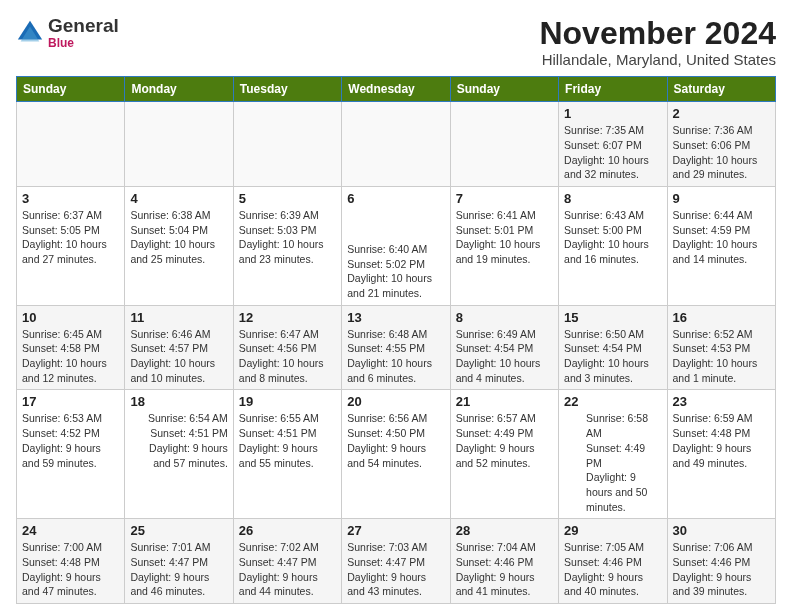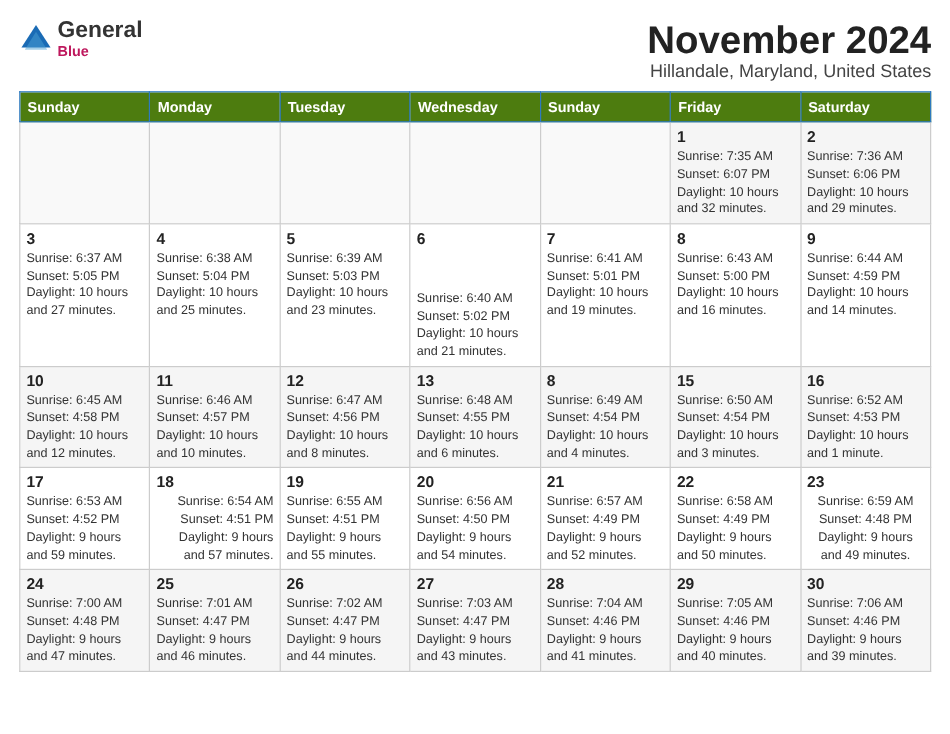--- a/index.html
+++ b/index.html
@@ -262,27 +262,27 @@
 Daylight: 9 hours and 54 minutes.</div>
         </td>
         <td>
           <span class="day-number">21</span>
           <div class="day-info" style="white-space: pre-line;">Sunrise: 6:57 AM
 Sunset: 4:49 PM
 Daylight: 9 hours and 52 minutes.</div>
         </td>
         <td>
           <span class="day-number">22</span>
-          <div class="day-info" style="white-space: pre-line;">Sunrise: 6:58 AM
+          <div class="day-info" style="white-space: pre-line; margin-left: 22px;">Sunrise: 6:58 AM
 Sunset: 4:49 PM
 Daylight: 9 hours and 50 minutes.</div>
         </td>
         <td>
           <span class="day-number">23</span>
-          <div class="day-info" style="white-space: pre-line; text-align: center;">Sunrise: 6:59 AM
+          <div class="day-info" style="white-space: pre-line;">Sunrise: 6:59 AM
 Sunset: 4:48 PM
 Daylight: 9 hours and 49 minutes.</div>
         </td>
       </tr>
       <tr>
         <td>
           <span class="day-number">24</span>
           <div class="day-info" style="white-space: pre-line;">Sunrise: 7:00 AM
 Sunset: 4:48 PM
 Daylight: 9 hours and 47 minutes.</div>

